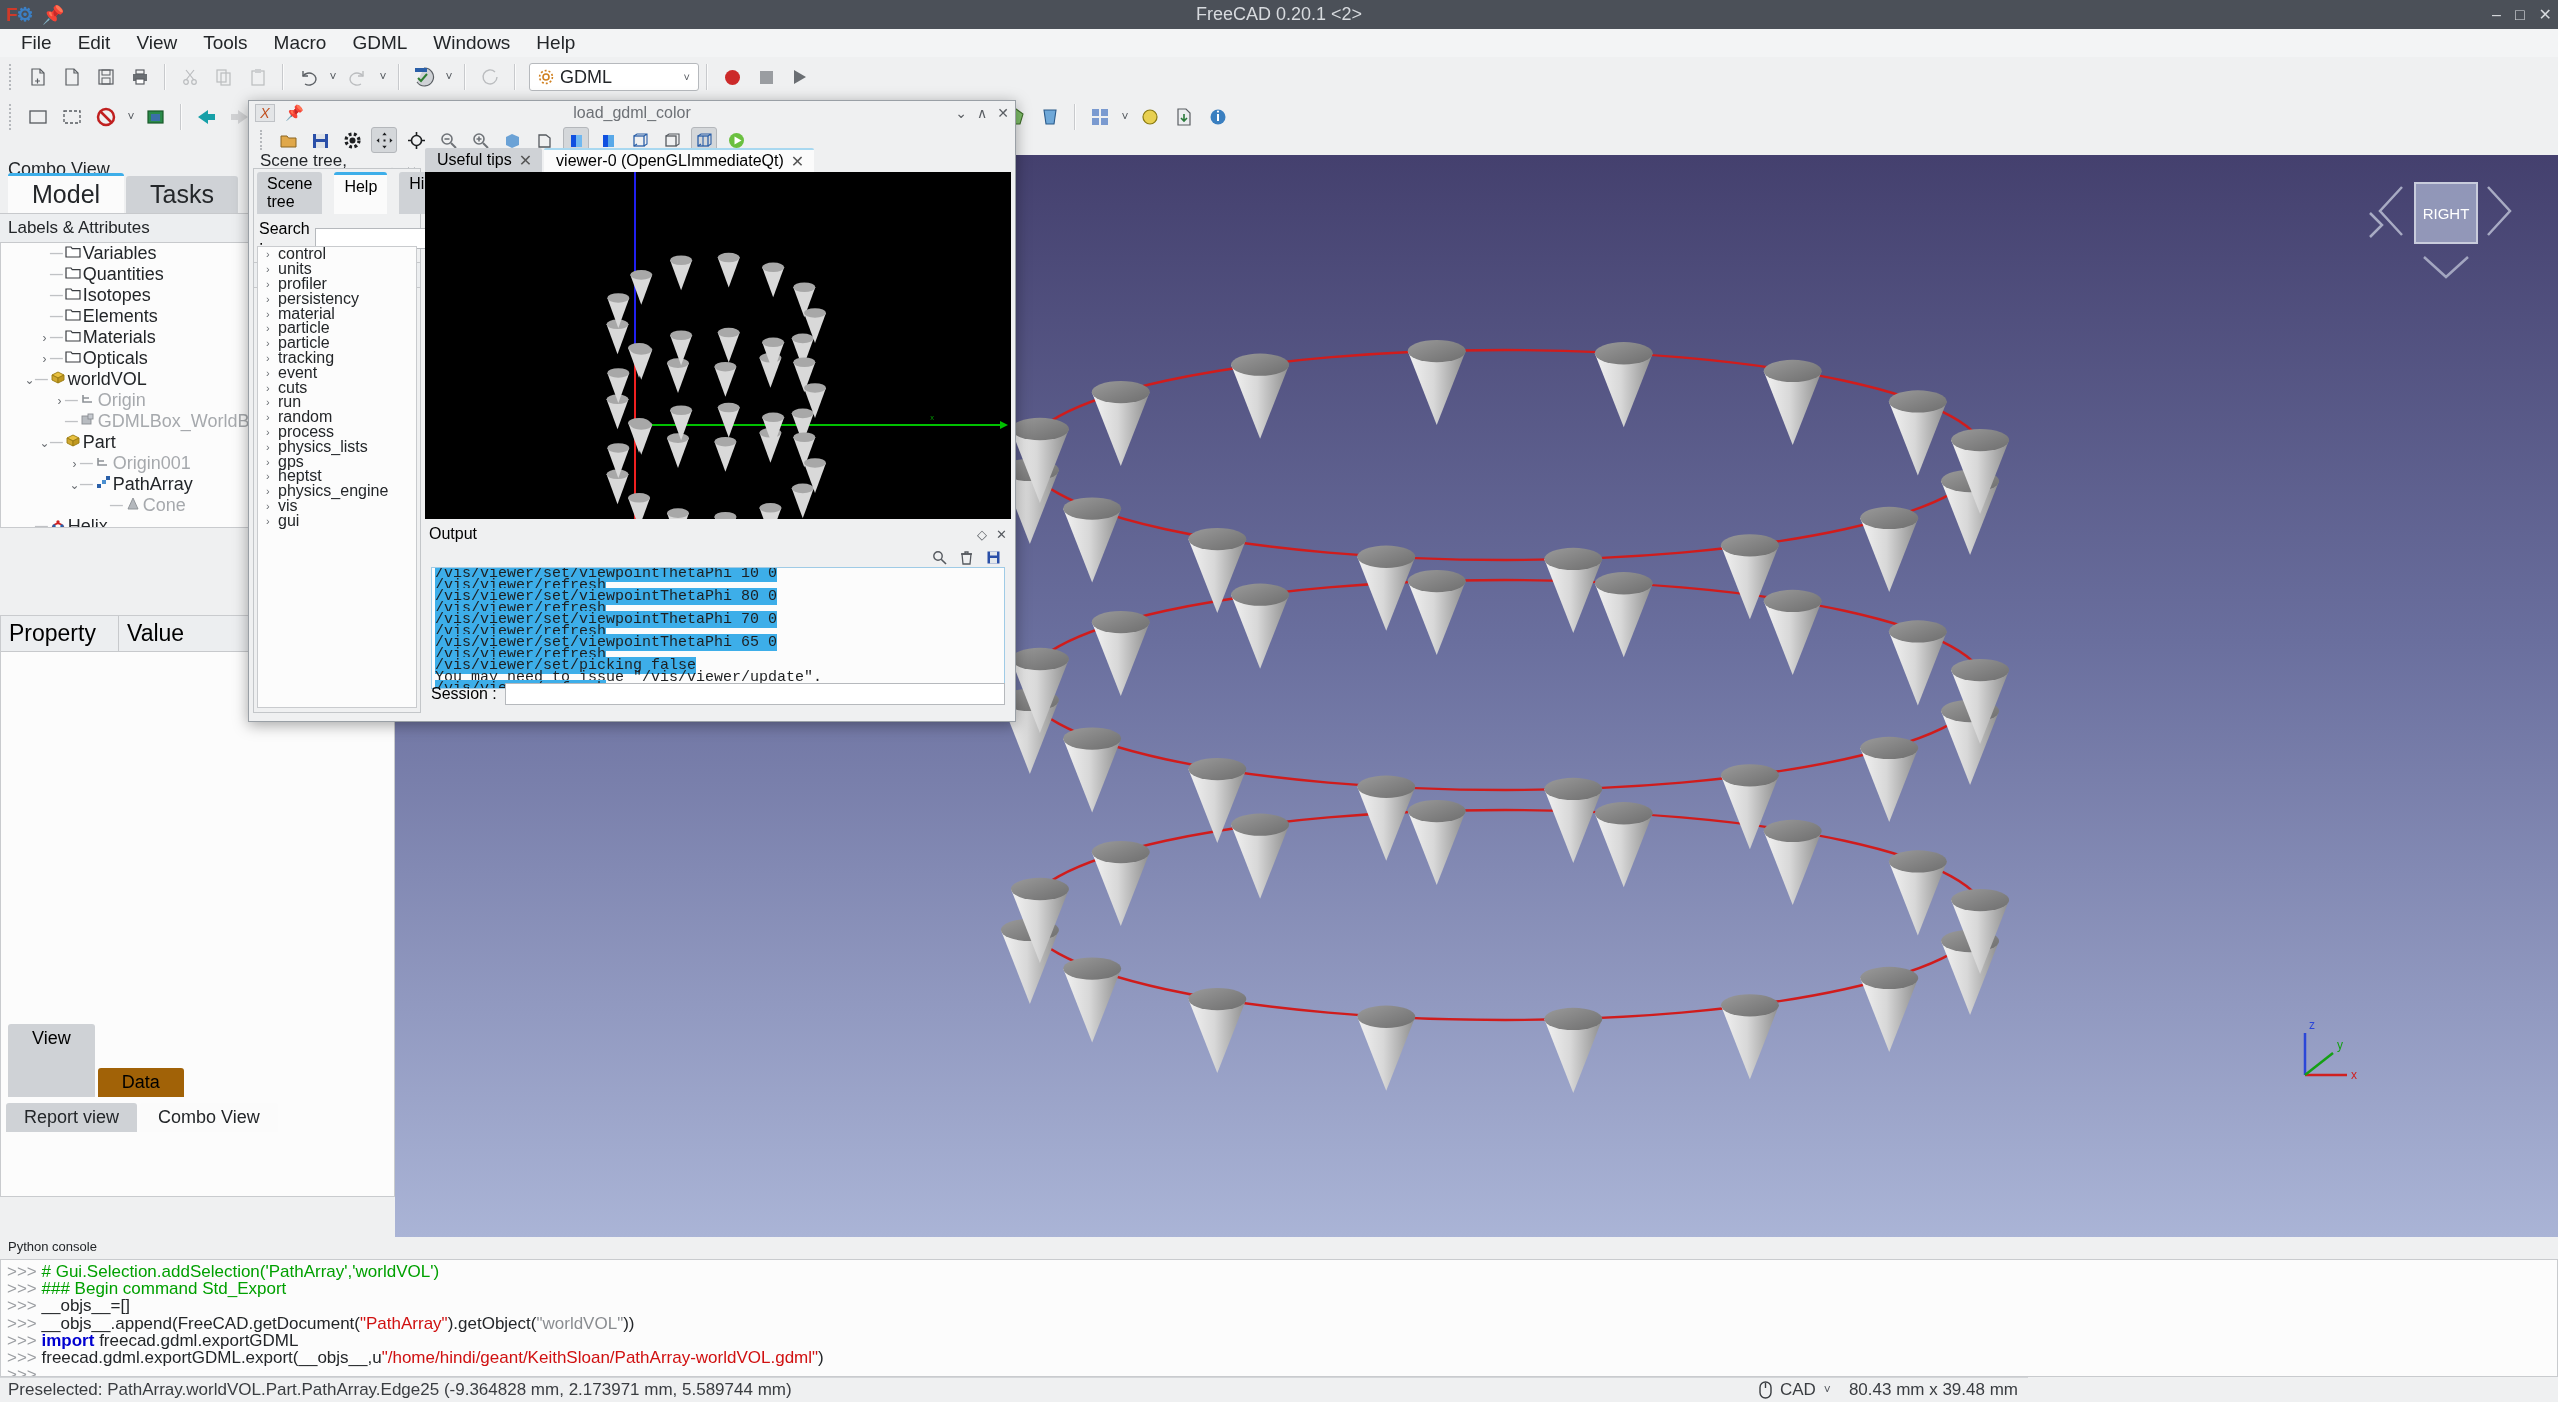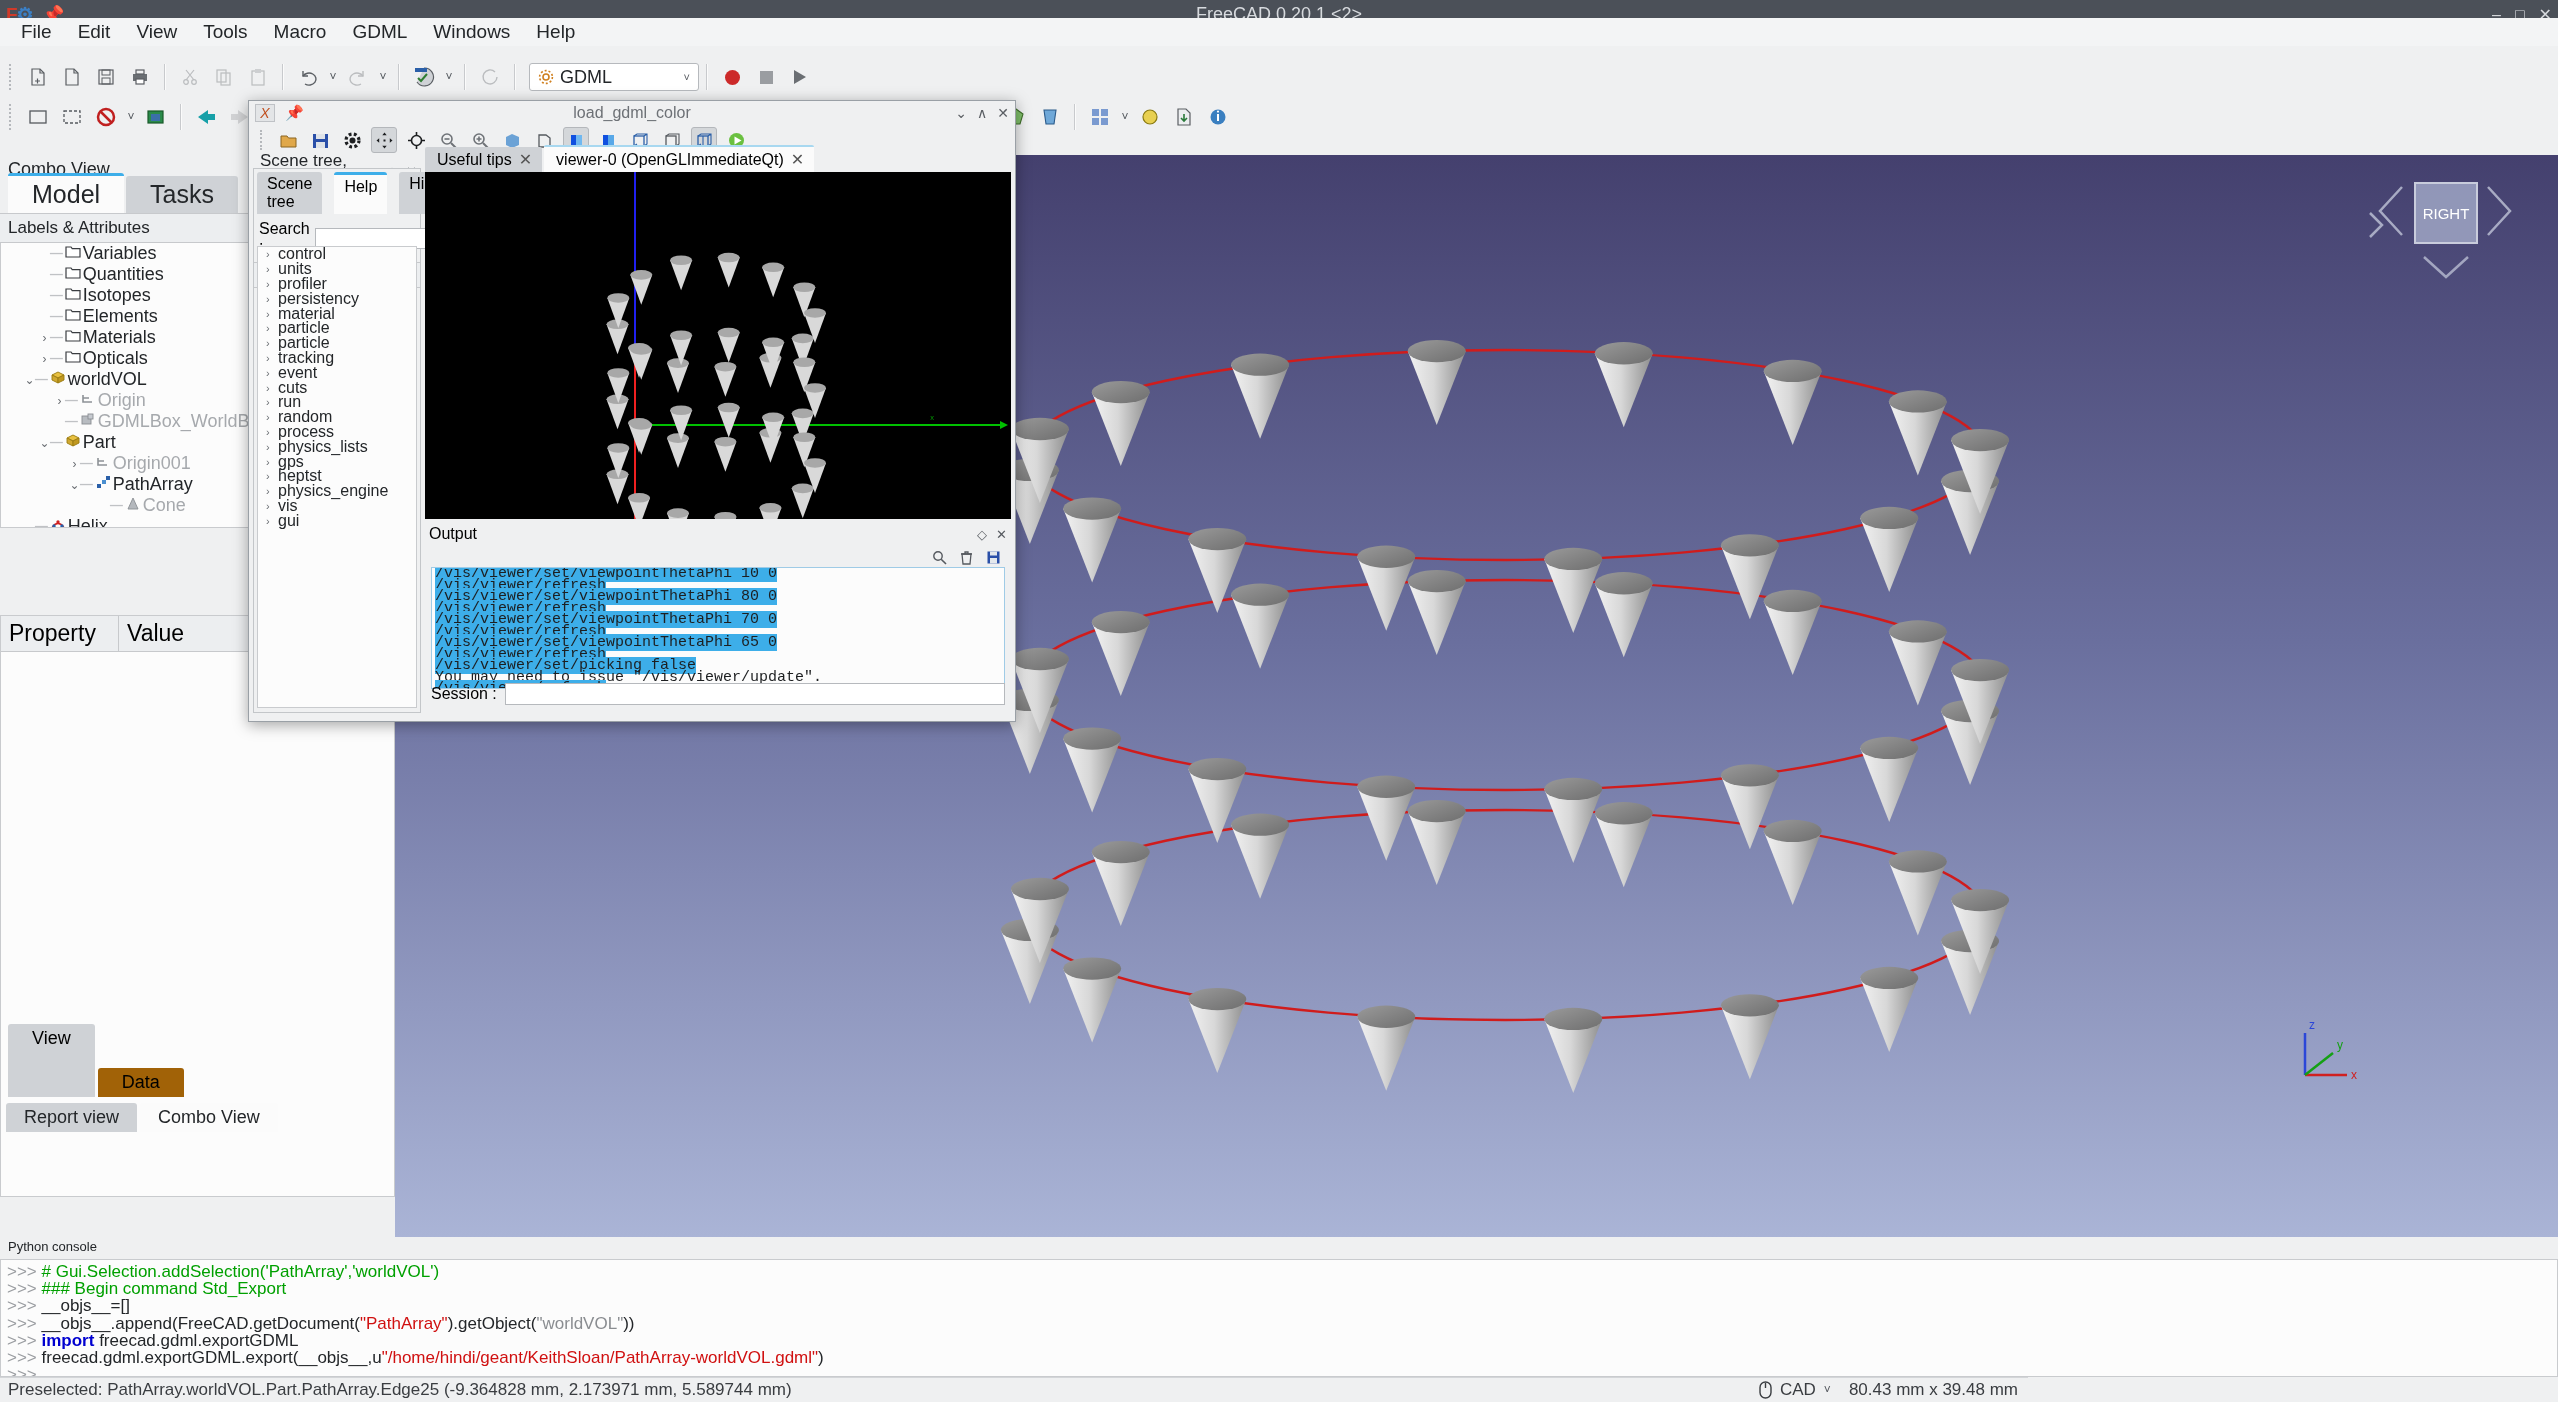--- a/index.html
+++ b/index.html
@@ -19,21 +19,21 @@
     display: flex; align-items: center; justify-content: center;
     font-size: 18px;
   }
   .titlebar .tb-left { position: absolute; left: 6px; display: flex; align-items: center; gap: 10px; }
   .titlebar .tb-right { position: absolute; right: 6px; display: flex; align-items: center; gap: 14px; font-size: 16px; }
   .fclogo { font-weight: bold; font-size: 19px; color: #d03a2a; letter-spacing: -1px; }
   .fclogo span { color: #3b7fc4; }
 
   
   .menubar {
-    position: absolute; top: 18px; left: 0; width: 2558px; height: 28px;
+    position: absolute; top: 29px; left: 0; width: 2558px; height: 28px;
     background: #f3f4f5; display: flex; align-items: center; padding-left: 8px;
   }
   .menubar .mi { padding: 3px 13px; font-size: 19px; color: #232629; cursor: default; }
 
   
   .toolbar {
     position: absolute; left: 0; width: 2558px; height: 40px;
     background: #eff0f1; display: flex; align-items: center; padding-left: 4px;
   }
   .tb1 { top: 57px; }
@@ -132,21 +132,21 @@
   .g4tab.active { background: #fbfbfb; border-top: 3px solid #3daee9; }
   .g4search { display: flex; align-items: center; gap: 5px; padding: 6px 5px; font-size: 16px; }
   .g4search input { flex: 1; height: 21px; border: 1px solid #b6b9bd; background: #fff; font-size: 15px; padding: 0 4px;
                     font-family: "Liberation Sans", sans-serif; }
   .cmdhdr { background: #eceef0; border-top: 1px solid #c7c9cc; border-bottom: 1px solid #c7c9cc; font-size: 16px; padding: 3px 7px; }
   .cmdlist { background: #fcfcfc; position: absolute; left: 3px; right: 3px; top: 77px; bottom: 4px; border: 1px solid #c9cbce; overflow: hidden; }
   .cmdrow { display: flex; align-items: center; height: 14.8px; font-size: 16px; color: #232629; padding-left: 8px; }
   .cmdrow .carr { width: 12px; color: #6a6e73; font-size: 11px; }
 
   .g4right { position: absolute; left: 176px; top: 47px; right: 4px; bottom: 8px; }
-  .g4vtabs { display: flex; align-items: flex-end; height: 24px; }
+  .g4vtabs { display: flex; height: 24px; }
   .g4vtab { padding: 3px 10px 3px 12px; font-size: 16px; background: #cfd2d6; display: flex; align-items: center; gap: 7px;
             border-radius: 2px 2px 0 0; margin-right: 2px; }
   .g4vtab.active { background: #fbfbfb; border-top: 2px solid #a8d8f0; }
   .g4viewer { background: #000; position: absolute; left: 0; right: 0; top: 24px; height: 347px; overflow: hidden; }
   .g4out { position: absolute; left: 0; right: 0; top: 375px; bottom: 0; }
   .g4outhdr { display: flex; align-items: center; font-size: 16px; padding: 2px 4px; }
   .g4outtools { display: flex; justify-content: flex-end; gap: 12px; padding: 3px 10px 3px 0; }
   .g4outbody { background: #fcfcfc; border: 1px solid #9fcbe6; position: absolute; left: 6px; right: 6px; top: 44px; height: 122px; overflow: hidden; }
   .outline { font-family: "Liberation Mono", monospace; font-size: 15px; height: 11.5px; line-height: 11.5px; white-space: pre; color: #1d1f21; padding-left: 3px; }
   .outline .hl { background: #3daee9; }

